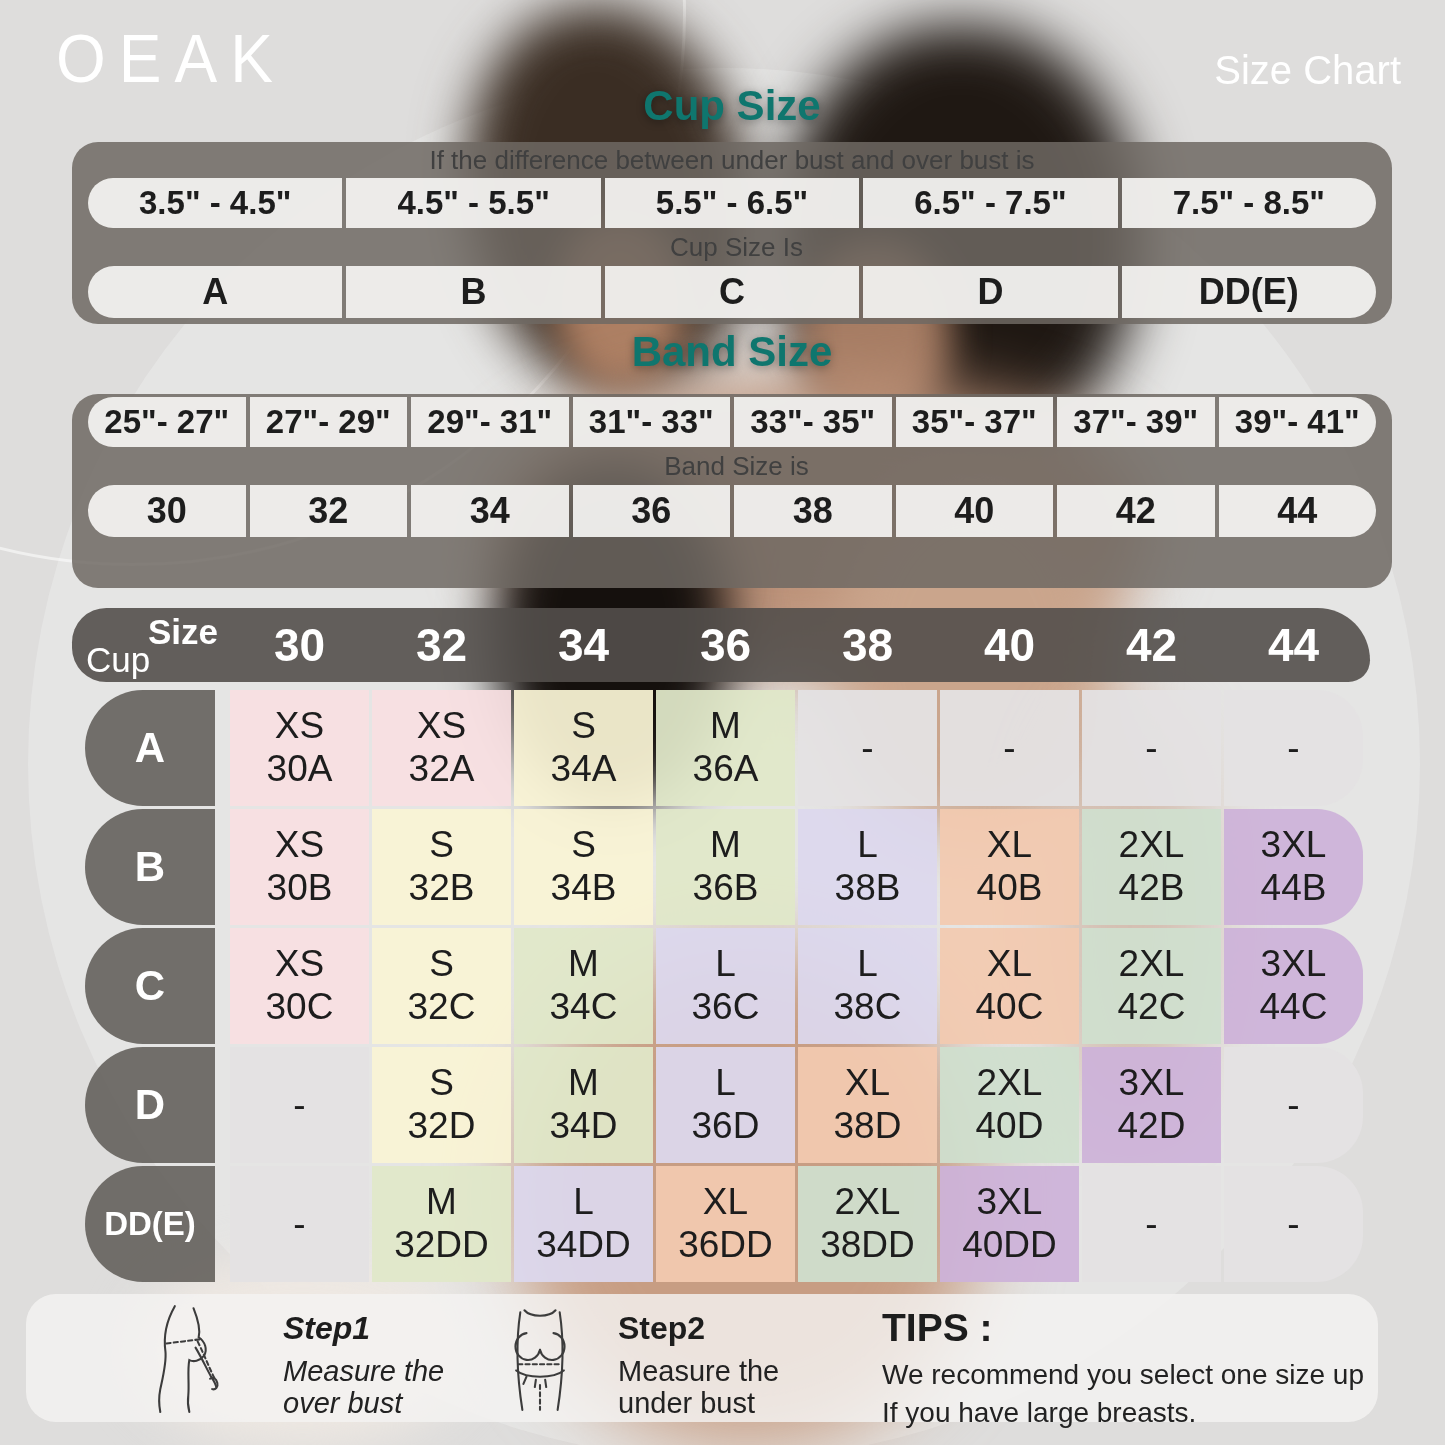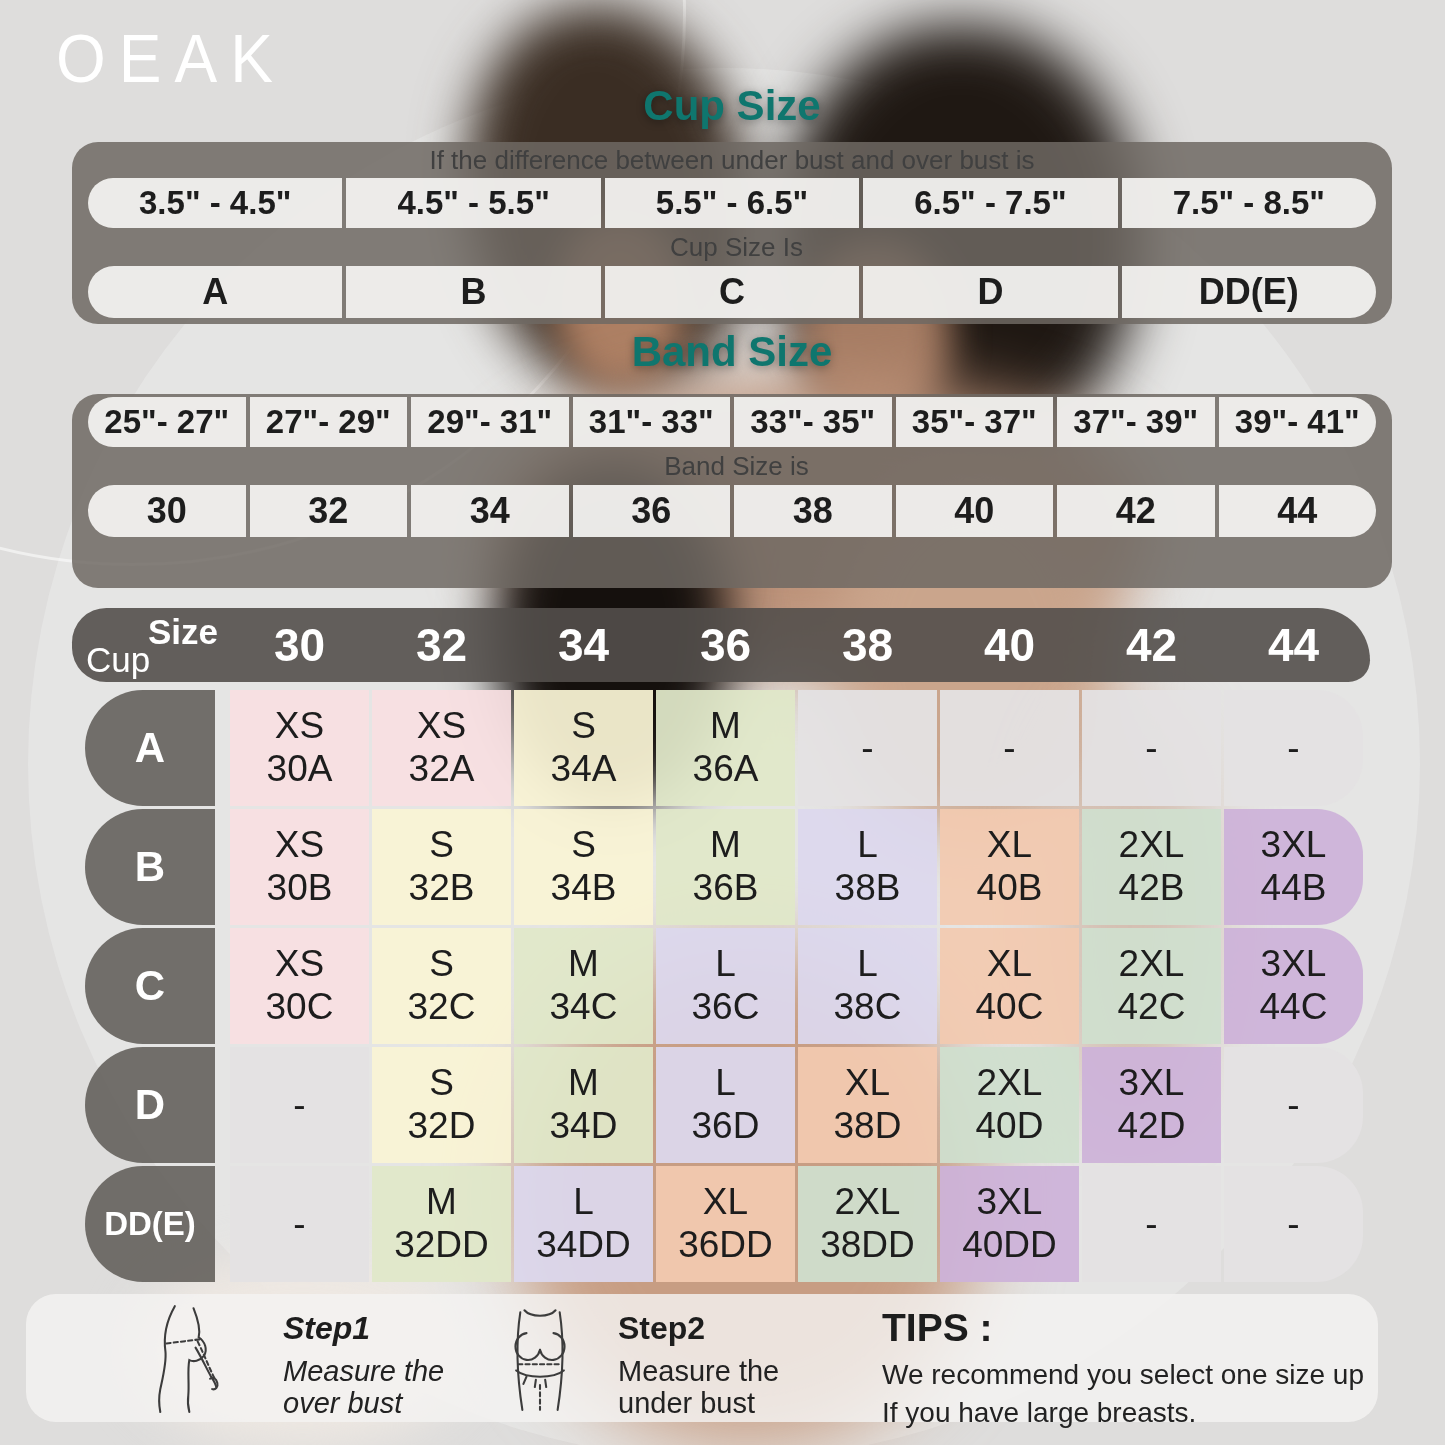--- a/index.html
+++ b/index.html
@@ -101,20 +101,21 @@
     <div class="blob b-shoulders"></div>
     <div class="blob b-blacktop"></div>
     <div class="blob b-beigetop"></div>
     <div class="blob b-legs"></div>
     <div class="blob b-shorts"></div>
     <div class="blob b-arm"></div>
   </div>
 
   <div class="fg">
     <div class="logo">OEAK</div>
+    <div class="size-chart">Size Chart</div>
 
     <div class="section-title cup-title">Cup Size</div>
     <section class="panel cup-panel">
       <div class="panel-hdr">If the  difference between under bust and over bust is</div>
       <div class="pill-row row-ranges">
         <div class="pill">3.5" -  4.5"</div>
         <div class="pill">4.5" -  5.5"</div>
         <div class="pill">5.5" -  6.5"</div>
         <div class="pill">6.5" -  7.5"</div>
         <div class="pill">7.5" -  8.5"</div>

